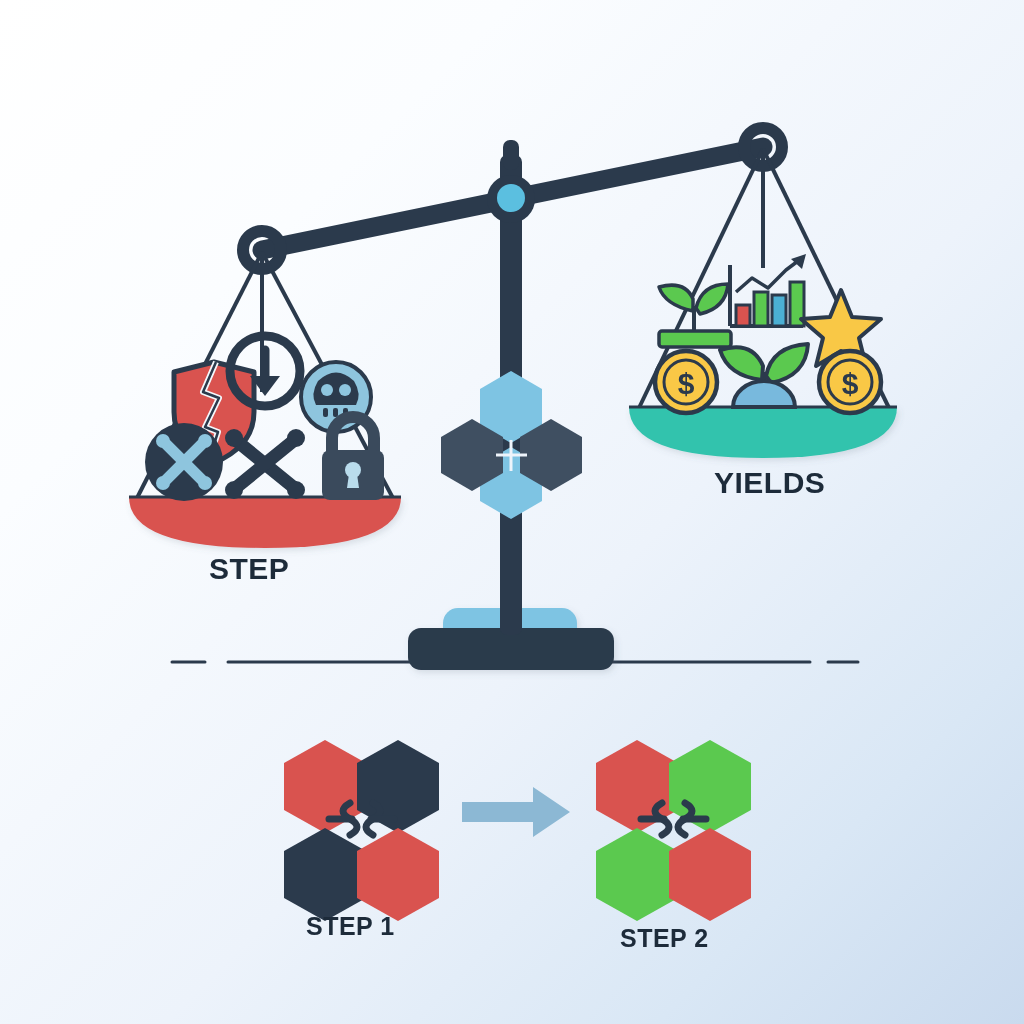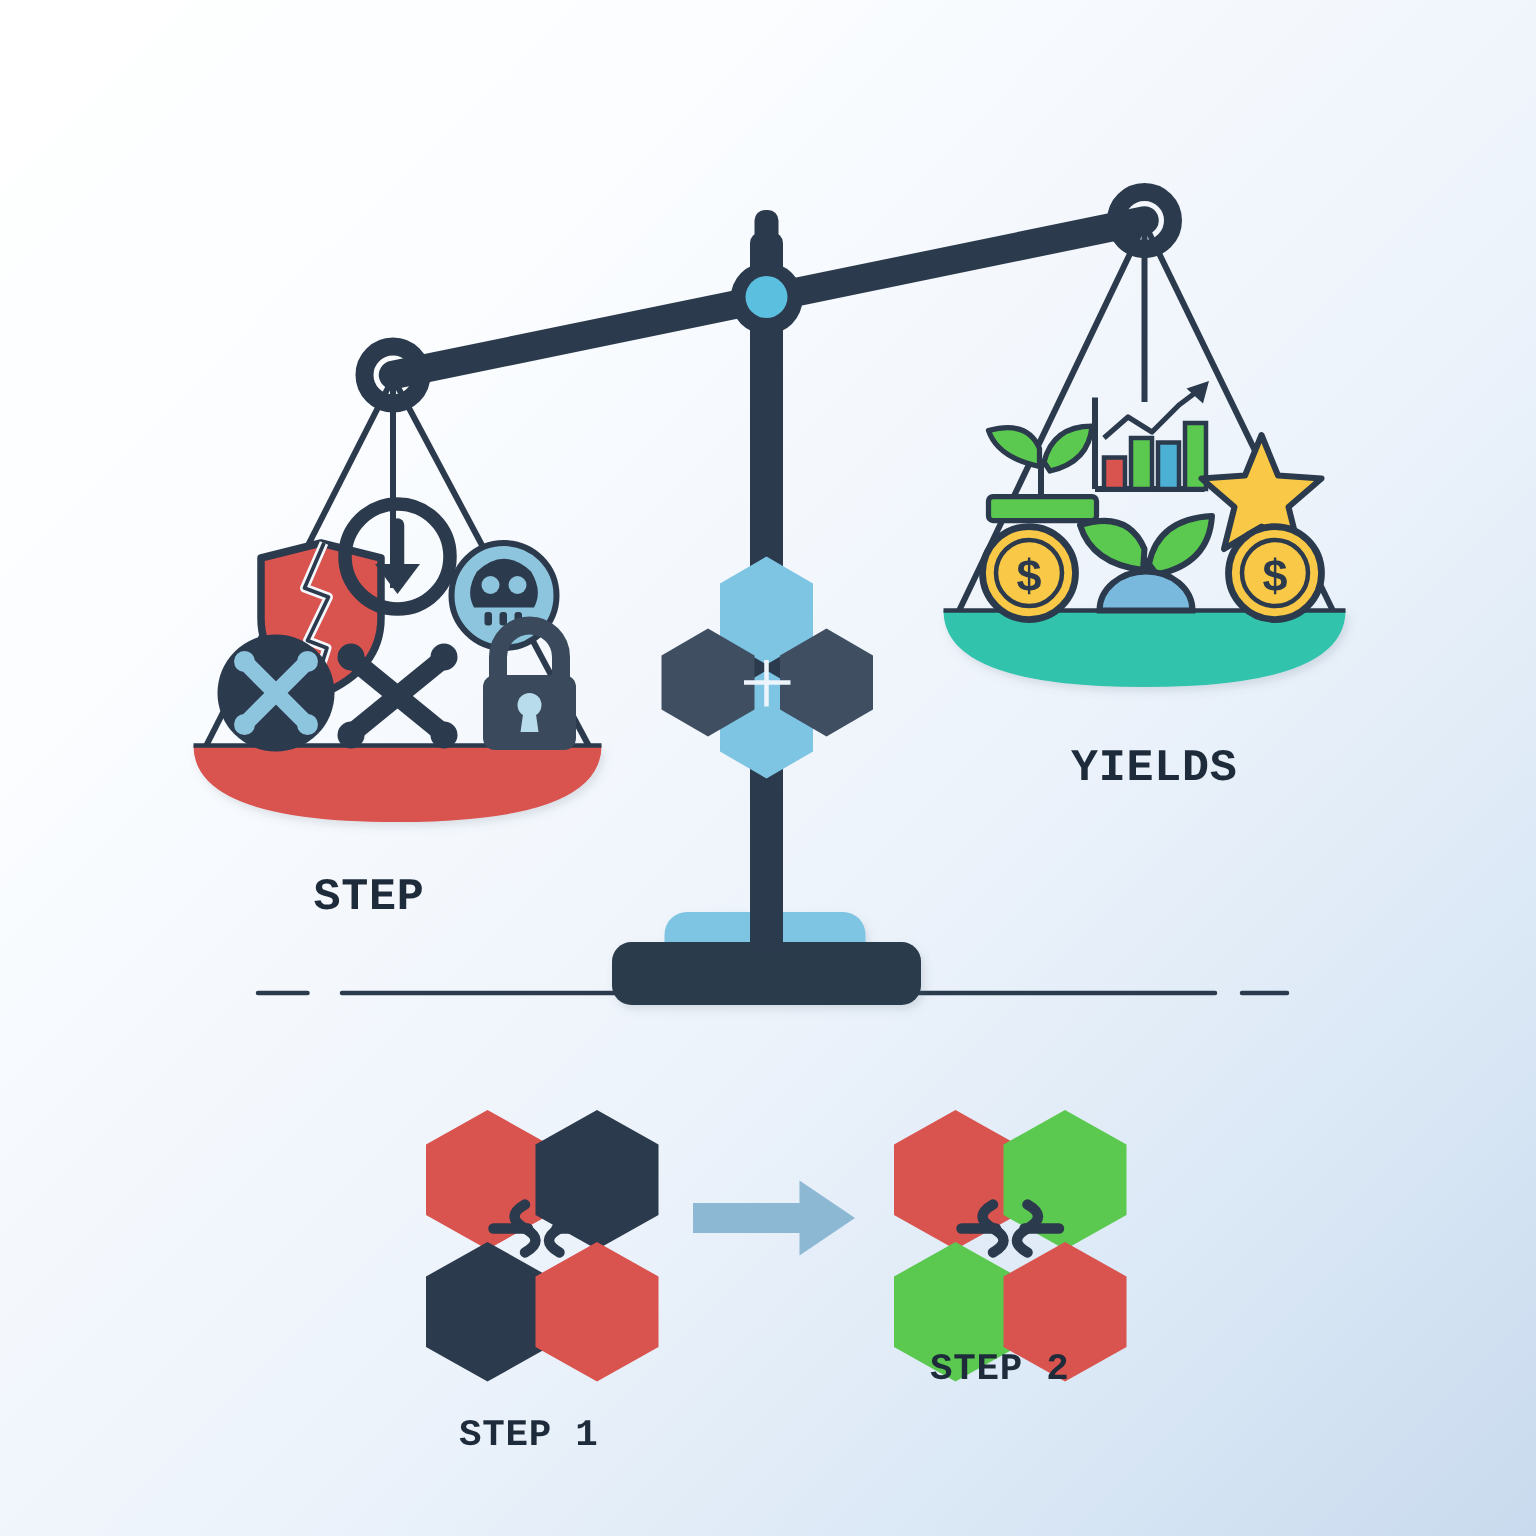--- a/index.html
+++ b/index.html
@@ -19,33 +19,32 @@
   svg.scene {
     position: absolute;
     top: 0;
     left: 0;
     width: 1024px;
     height: 1024px;
     display: block;
   }
   .lbl {
     position: absolute;
-    font-family: Liberation Mono, monospace;
+    font-family: Liberation Sans, sans-serif;
     font-weight: bold;
     color: #1d2b3a;
     letter-spacing: 0.5px;
     white-space: nowrap;
-    margin-top: 30px;
   }
   .lbl-pan { font-size: 30px; }
   .lbl-step { font-size: 25px; }
   #risks-label  { left: 209px; top: 552px; }
   #yields-label { left: 714px; top: 466px; }
   #step1-label  { left: 306px; top: 912px; }
-  #step2-label  { left: 620px; top: 868px; }
+  #step2-label  { left: 620px; top: 924px; }
 </style>
 </head>
 <body>
 
 <div id="root">
 
   <svg class="scene" viewBox="0 0 1024 1024">
     <defs>
       <linearGradient id="bgGrad" x1="0" y1="0" x2="1" y2="1">
         <stop offset="0%" stop-color="#ffffff"></stop>

